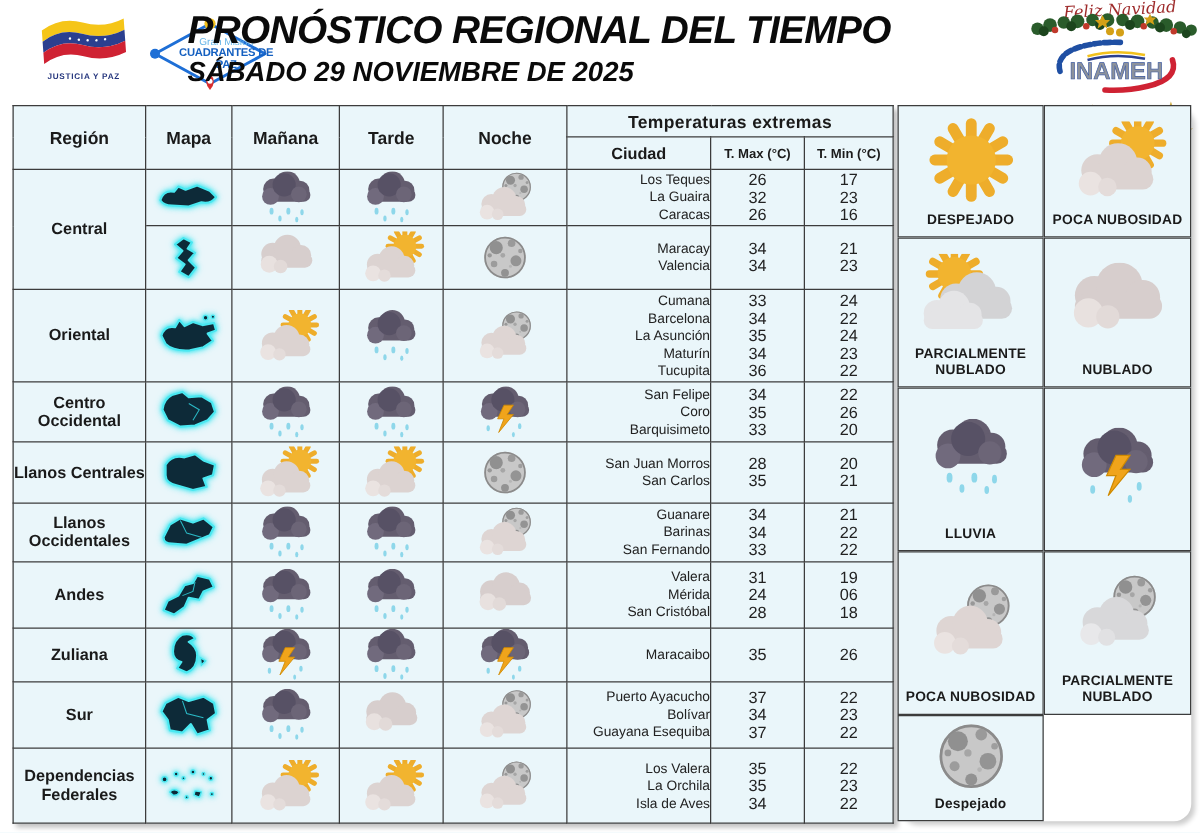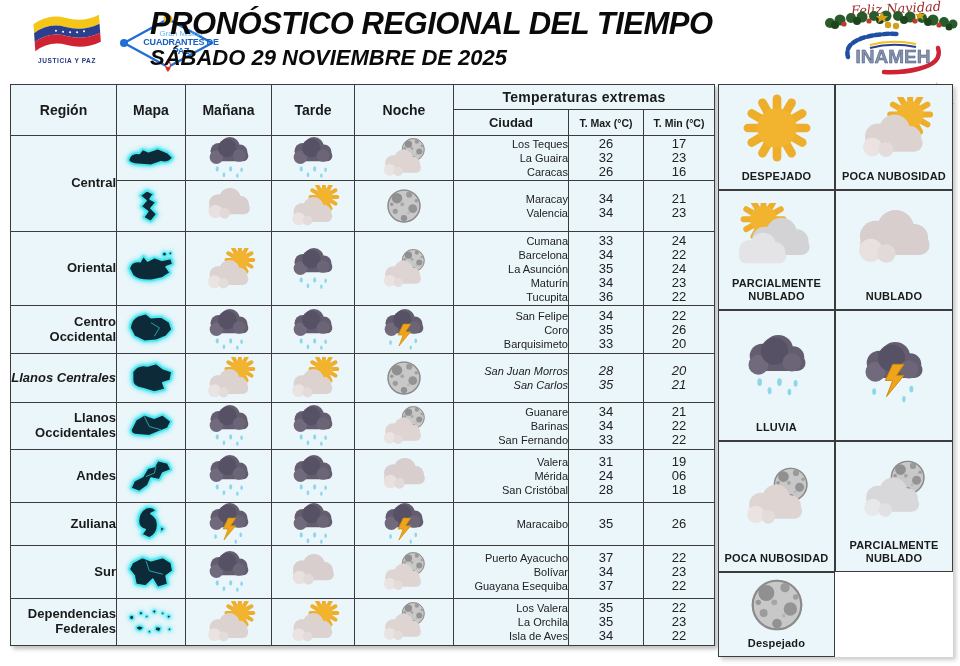--- a/index.html
+++ b/index.html
@@ -28,32 +28,32 @@
 
   
   table.forecast{position:absolute;left:10px;top:84px;border-collapse:collapse;table-layout:fixed;
      background:#eaf6fa;box-shadow:3px 3px 4px rgba(0,0,0,.25);}
   .forecast th,.forecast td{border:1px solid #3c3c3c;padding:0;vertical-align:middle;overflow:hidden;}
   .forecast thead th{font-weight:bold;background:#eaf6fa;}
   .hr1 th{font-size:14px;height:24px;}
   .hr2 th{font-size:13px;height:25px;}
   .hr2 th.small-h{font-size:10.5px;}
   .temps-group{font-size:14px;letter-spacing:.3px;}
-  .region-cell{font-size:13px;font-weight:bold;text-align:right;line-height:1.15;padding:0 2px;margin-left:20px;}
+  .region-cell{font-size:13px;font-weight:bold;text-align:center;line-height:1.15;padding:0 2px;margin-left:20px;}
   .map-cell,.icon-cell{text-align:center;}
   .map-svg{width:54px;height:37px;vertical-align:middle;
       filter:drop-shadow(0 0 1.5px #3fe6f0) drop-shadow(0 0 2.5px rgba(63,230,240,.75));}
   .wx-svg{width:58px;height:42px;vertical-align:middle;}
   .city-cell{text-align:right;padding-right:4px;font-size:11px;line-height:14px;color:#222;}
   .num-cell{text-align:center;font-size:13px;line-height:14px;color:#222;}
 
   
   .legend{position:absolute;left:718px;top:84px;width:235px;
       display:grid;grid-template-columns:117px 118px;grid-template-rows:106px 120px 131px 131px 85px;
-      box-shadow:3px 3px 4px rgba(0,0,0,.2);}
+      box-shadow:3px 3px 4px rgba(0,0,0,.2);border-radius:14px;}
   .lcell{background:#eaf6fa;border:1px solid #3c3c3c;display:flex;flex-direction:column;
       align-items:center;justify-content:flex-end;padding-bottom:5px;box-sizing:border-box;}
   .lcell .legend-svg{margin:auto;}
   .llabel{font-size:11px;font-weight:bold;text-align:center;line-height:1.25;letter-spacing:.2px;}
   .lempty{background:transparent;border:none;box-shadow:none;}
   .legend-svg{width:100px;height:62px;}
   .legend-svg.big-sun{width:78px;height:72px;}
   .legend-svg.big-moon{width:66px;height:64px;}
   .defs-store{position:absolute;width:0;height:0;}
 </style>
@@ -473,21 +473,21 @@
           <div>34</div>
           <div>35</div>
           <div>33</div>
         </td>
         <td class="num-cell">
           <div>22</div>
           <div>26</div>
           <div>20</div>
         </td>
       </tr>
-      <tr style="height: 49px; font-style: italic;">
+      <tr style="height: 49px;">
         <td rowspan="1" class="region-cell">Llanos Centrales</td>
         <td class="map-cell"><svg class="map-svg">
             <use href="#map-llanos-centrales"></use>
           </svg></td>
         <td class="icon-cell"><svg class="wx-svg">
             <use href="#ic-cloud-sun"></use>
           </svg></td>
         <td class="icon-cell"><svg class="wx-svg">
             <use href="#ic-cloud-sun"></use>
           </svg></td>
@@ -614,21 +614,21 @@
           <div>37</div>
           <div>34</div>
           <div>37</div>
         </td>
         <td class="num-cell">
           <div>22</div>
           <div>23</div>
           <div>22</div>
         </td>
       </tr>
-      <tr style="height: 47px;">
+      <tr style="height: 60px;">
         <td rowspan="1" class="region-cell">Dependencias Federales</td>
         <td class="map-cell"><svg class="map-svg">
             <use href="#map-dependencias-federales"></use>
           </svg></td>
         <td class="icon-cell"><svg class="wx-svg">
             <use href="#ic-cloud-sun"></use>
           </svg></td>
         <td class="icon-cell"><svg class="wx-svg">
             <use href="#ic-cloud-sun"></use>
           </svg></td>

